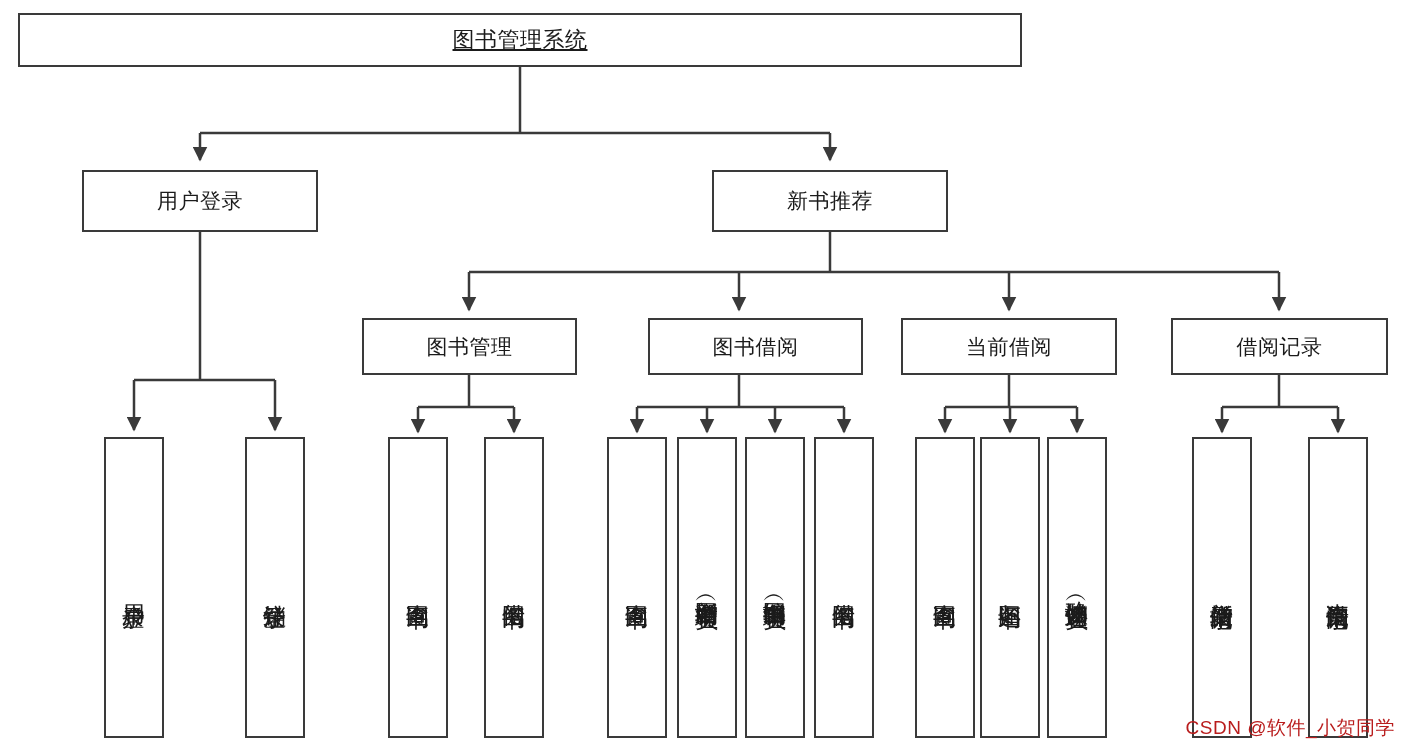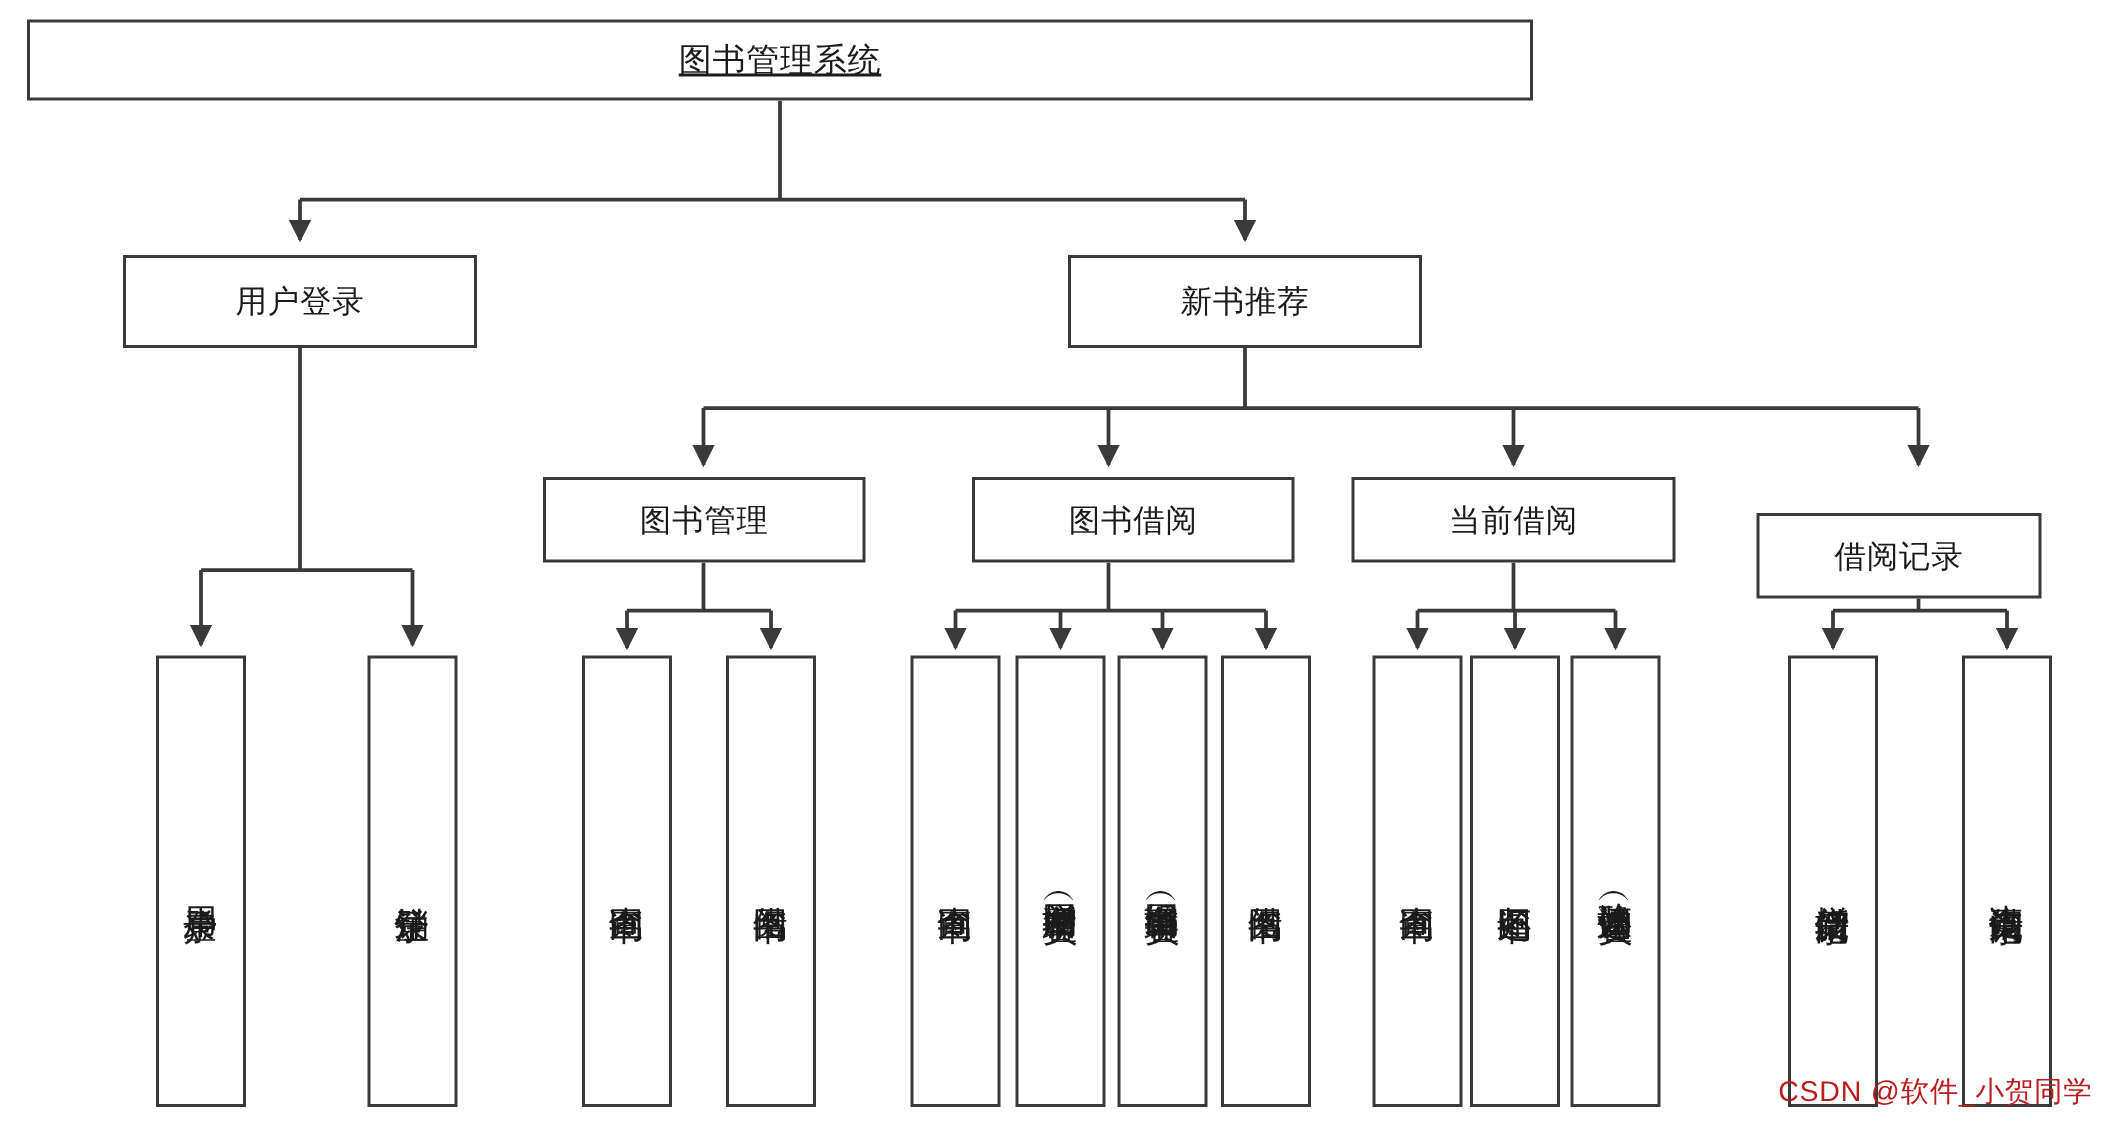--- a/index.html
+++ b/index.html
@@ -138,21 +138,21 @@
 
   <div class="node horiz" style="left:362px; top:318px; width:215px; height:57px;">
     <span>图书管理</span>
   </div>
   <div class="node horiz" style="left:632px; top:318px; width:215px; height:57px;margin-left:16px;">
     <span>图书借阅</span>
   </div>
   <div class="node horiz" style="left:901px; top:318px; width:216px; height:57px;">
     <span>当前借阅</span>
   </div>
-  <div class="node horiz" style="left:1171px; top:318px; width:190px; height:57px;margin-top:24px;">
+  <div class="node horiz" style="left:1171px; top:318px; width:217px; height:57px;">
     <span>借阅记录</span>
   </div>
 
   <div class="node vert" style="left:104px; top:437px; width:60px; height:301px;">
     <span class="vtext">用户登录</span>
   </div>
   <div class="node vert" style="left:245px; top:437px; width:60px; height:301px;">
     <span class="vtext">注销登录</span>
   </div>
 

